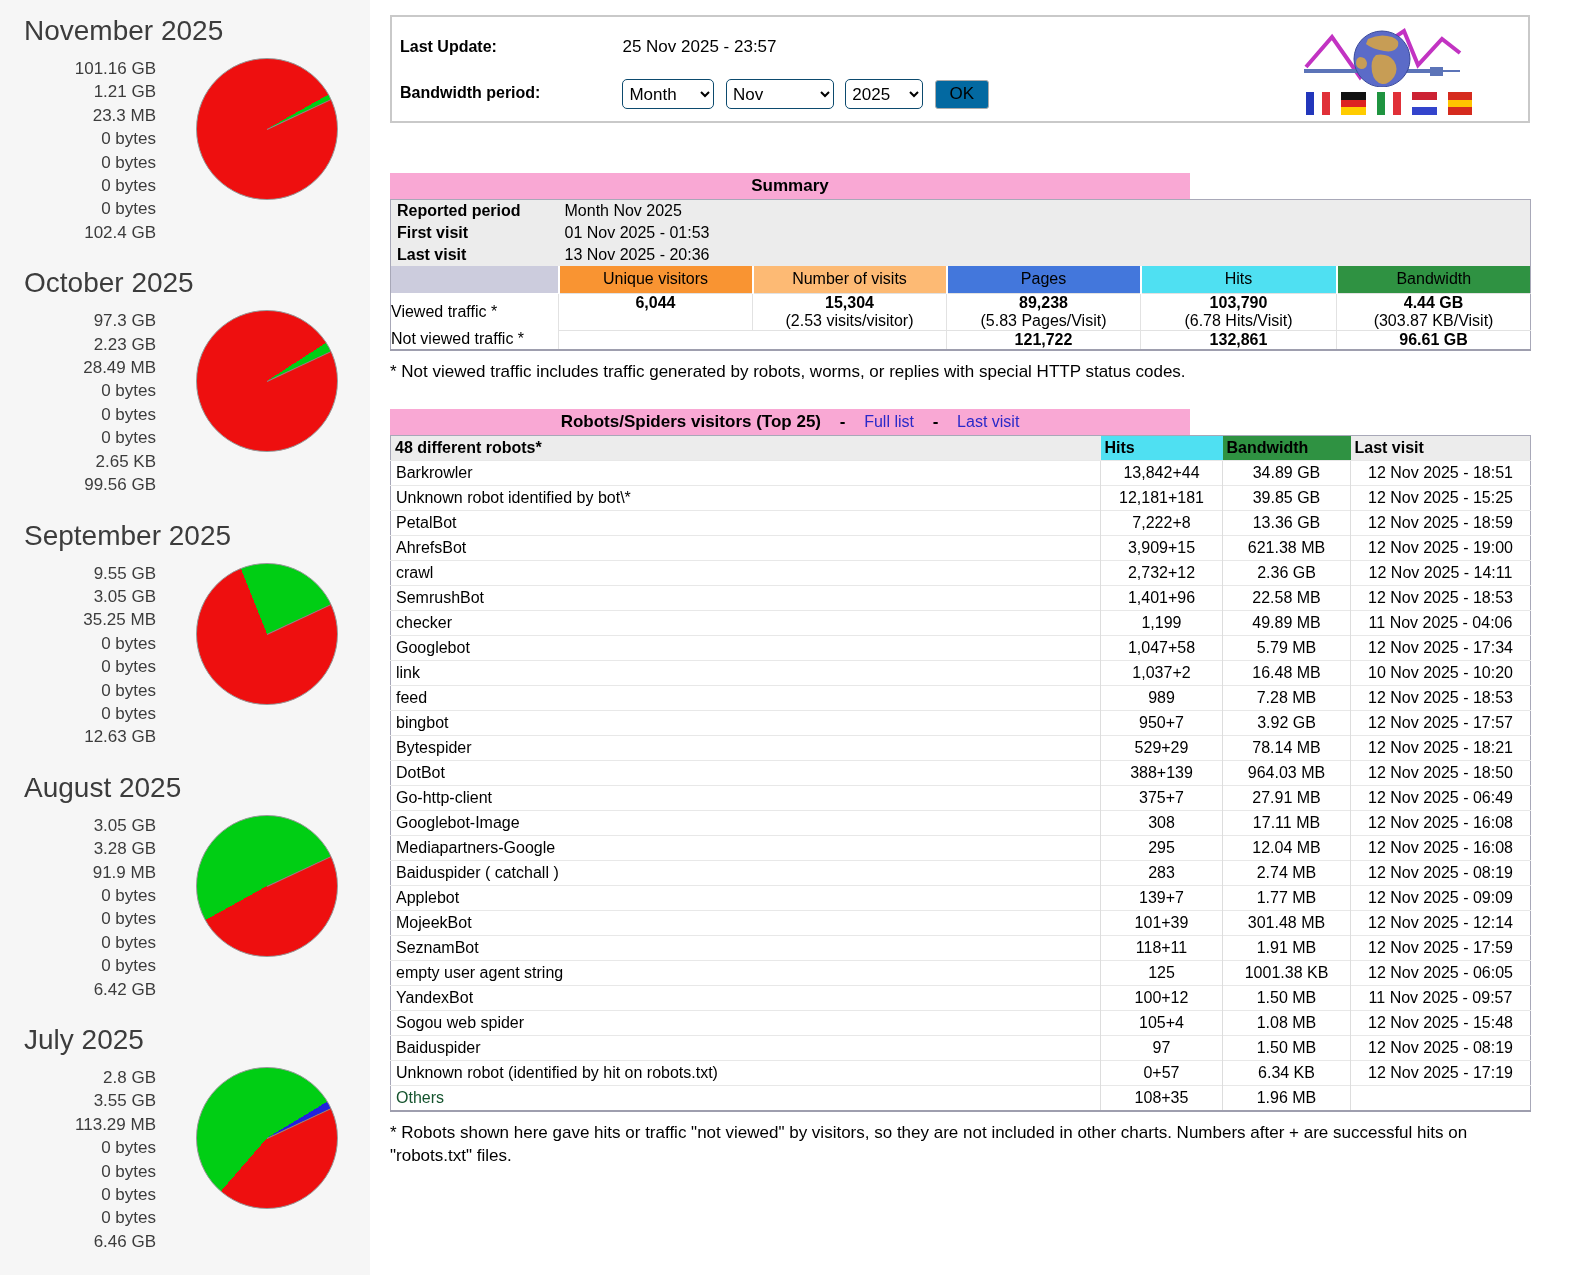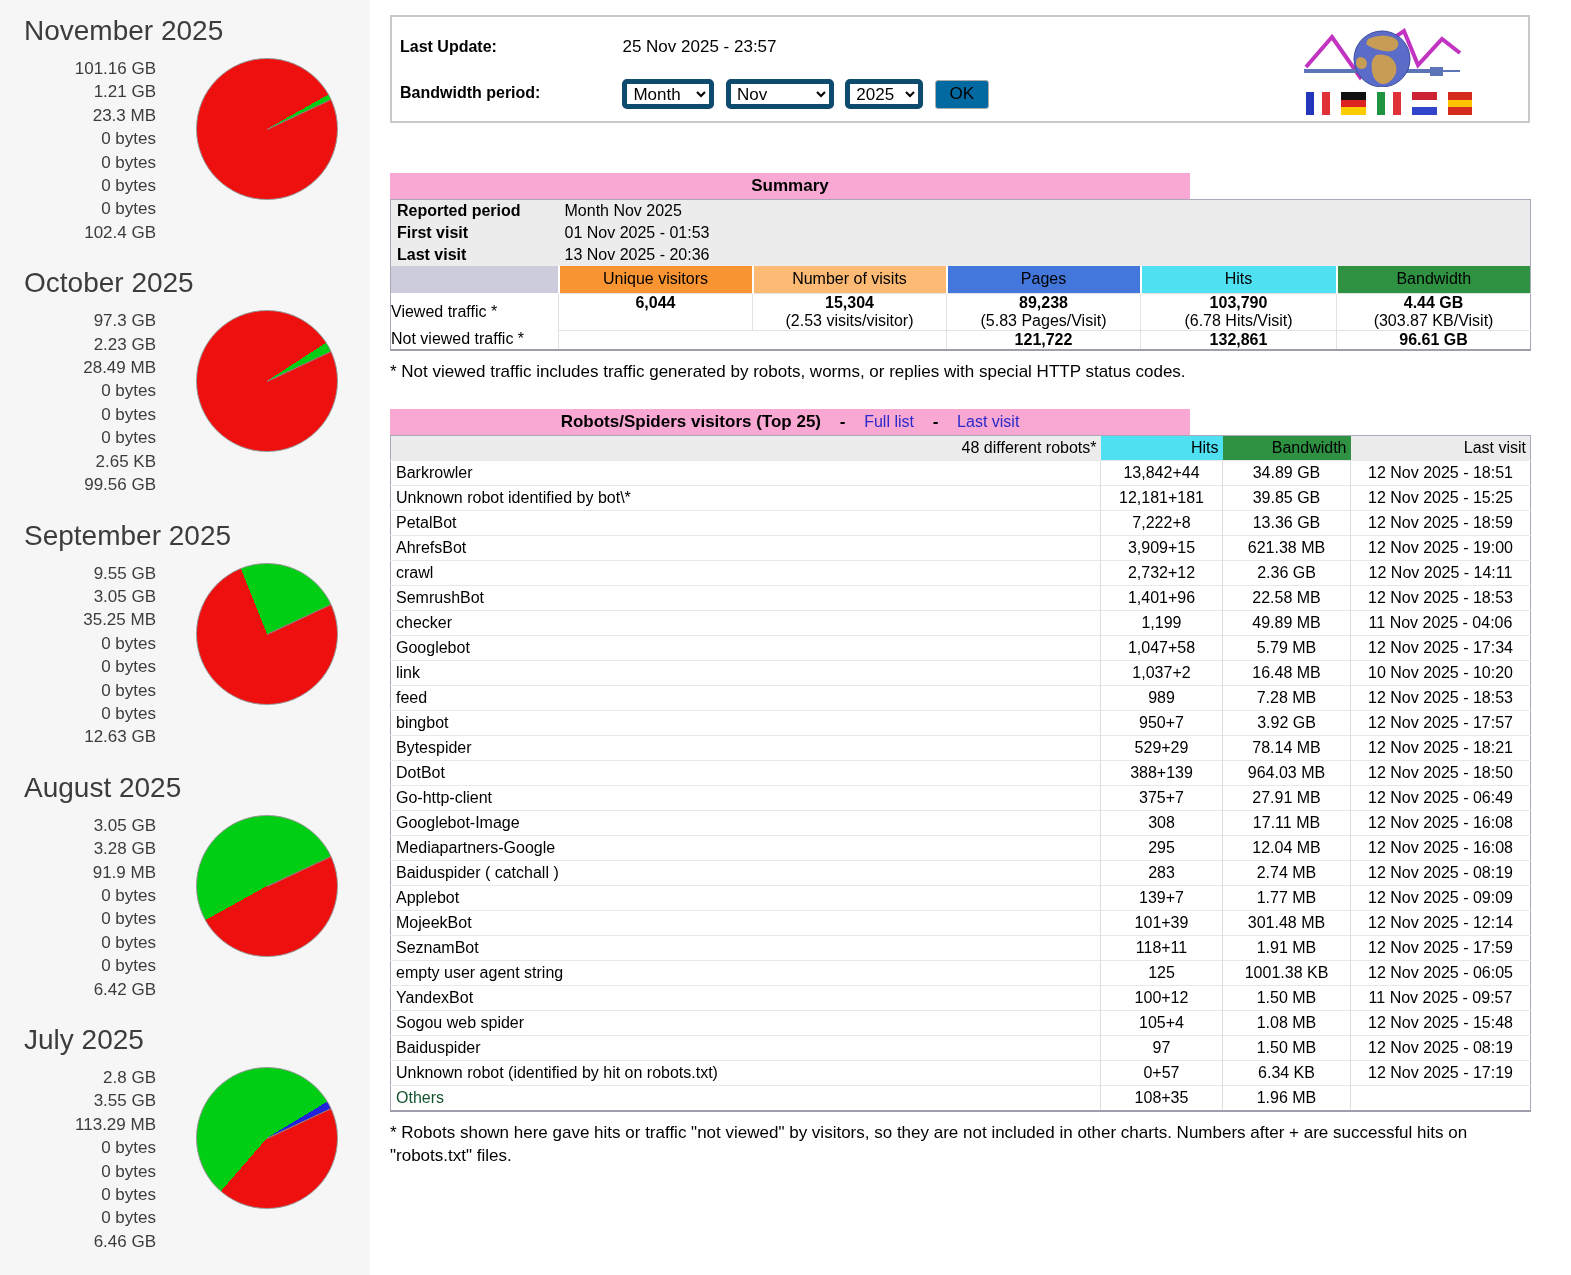--- a/index.html
+++ b/index.html
@@ -23,21 +23,21 @@
               transform-origin:0 50%; transform:rotate(-25deg); }
 
   
   .content { width:1140px; margin-left:20px; padding-top:15px; flex:none; }
 
   .topbar { position:relative; height:108px; border:2px solid #c9c9c9; margin-bottom:50px; }
   .tb-row { position:absolute; left:8px; white-space:nowrap; }
   .tb-row1 { top:20px; } .tb-row2 { top:62px; }
   .tb-label { display:inline-block; width:218px; font-weight:bold; font-size:16px; }
   .tb-value { font-size:17px; }
-  select.psel { font-size:17px; height:30px; border:5px solid #0c4a6e; border-radius:5px;
+  select.psel { font-size:17px; height:30px; border:1px solid #0c4a6e; border-radius:5px;
                 background:#fff; margin-right:7px; padding:0 2px; vertical-align:middle; }
   .sel-type { width:92px; } .sel-month { width:108px; } .sel-year { width:78px; }
   .ok-btn { width:54px; height:29px; font-size:17px; background:#0369a1; border:1px solid #ababab;
             border-radius:3px; vertical-align:middle; font-family:inherit; }
 
   .logo-box { position:absolute; top:4px; right:56px; width:170px; }
   .flag-row { display:flex; gap:11px; margin:1px 0 0 4px; }
   .flag { width:32px; height:23px; display:flex; cursor:pointer; }
   .flag.v { flex-direction:row; } .flag.h { flex-direction:column; }
   .flag div { flex:1; }
@@ -58,21 +58,21 @@
   .rowlabel { padding:4px 6px; vertical-align:middle; }
   .val { text-align:center; vertical-align:top; padding:5px 2px 6px 2px;
          border-left:1px solid #e2e2e2; border-top:1px solid #e2e2e2; }
   .nv .val { vertical-align:middle; }
   .sub { font-weight:normal; }
 
   .note { font-size:17px; margin-top:9px; line-height:23px; width:1140px; }
 
   .robtab { width:1140px; font-size:16px; margin-top:0; border:1px solid #a8a8b8; border-bottom:2px solid #9e9eae; }
   .robtab td { padding:3px 4px; height:21px; overflow:hidden; white-space:nowrap; }
-  .rhead td { text-align:right; height:20px; }
+  .rhead td { text-align:left; height:20px;font-weight:bold; }
   .rh-name, .rh-last { background:#ececec; }
   .rrow td { border-top:1px solid #e8e8e8; }
   .rrow .c { text-align:center; border-left:1px solid #dddddd; }
   .rrow .name { padding-left:5px; }
   .rrow.muted .name { color:#14532d; }
 </style>
 </head>
 <body>
 
 <div class="page">

